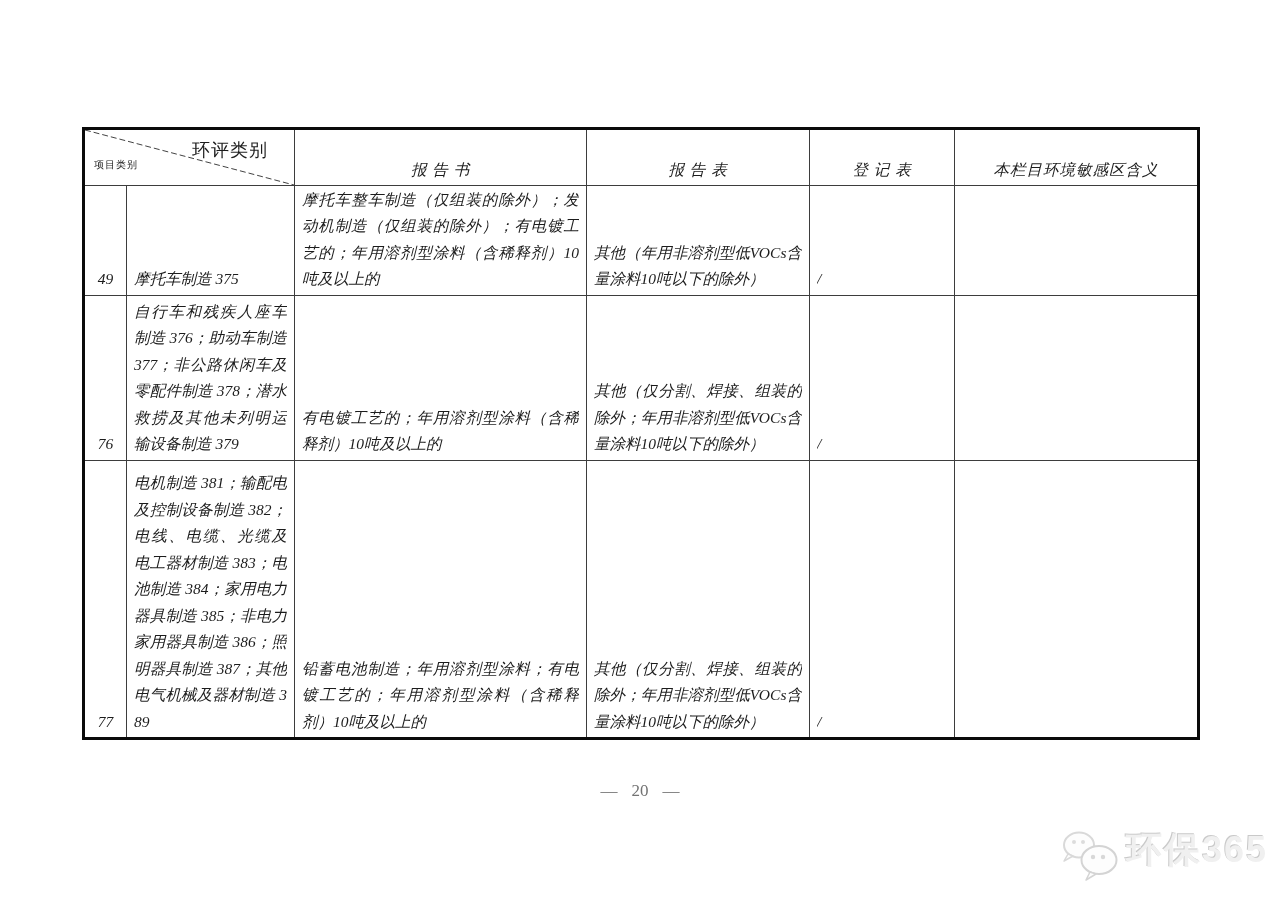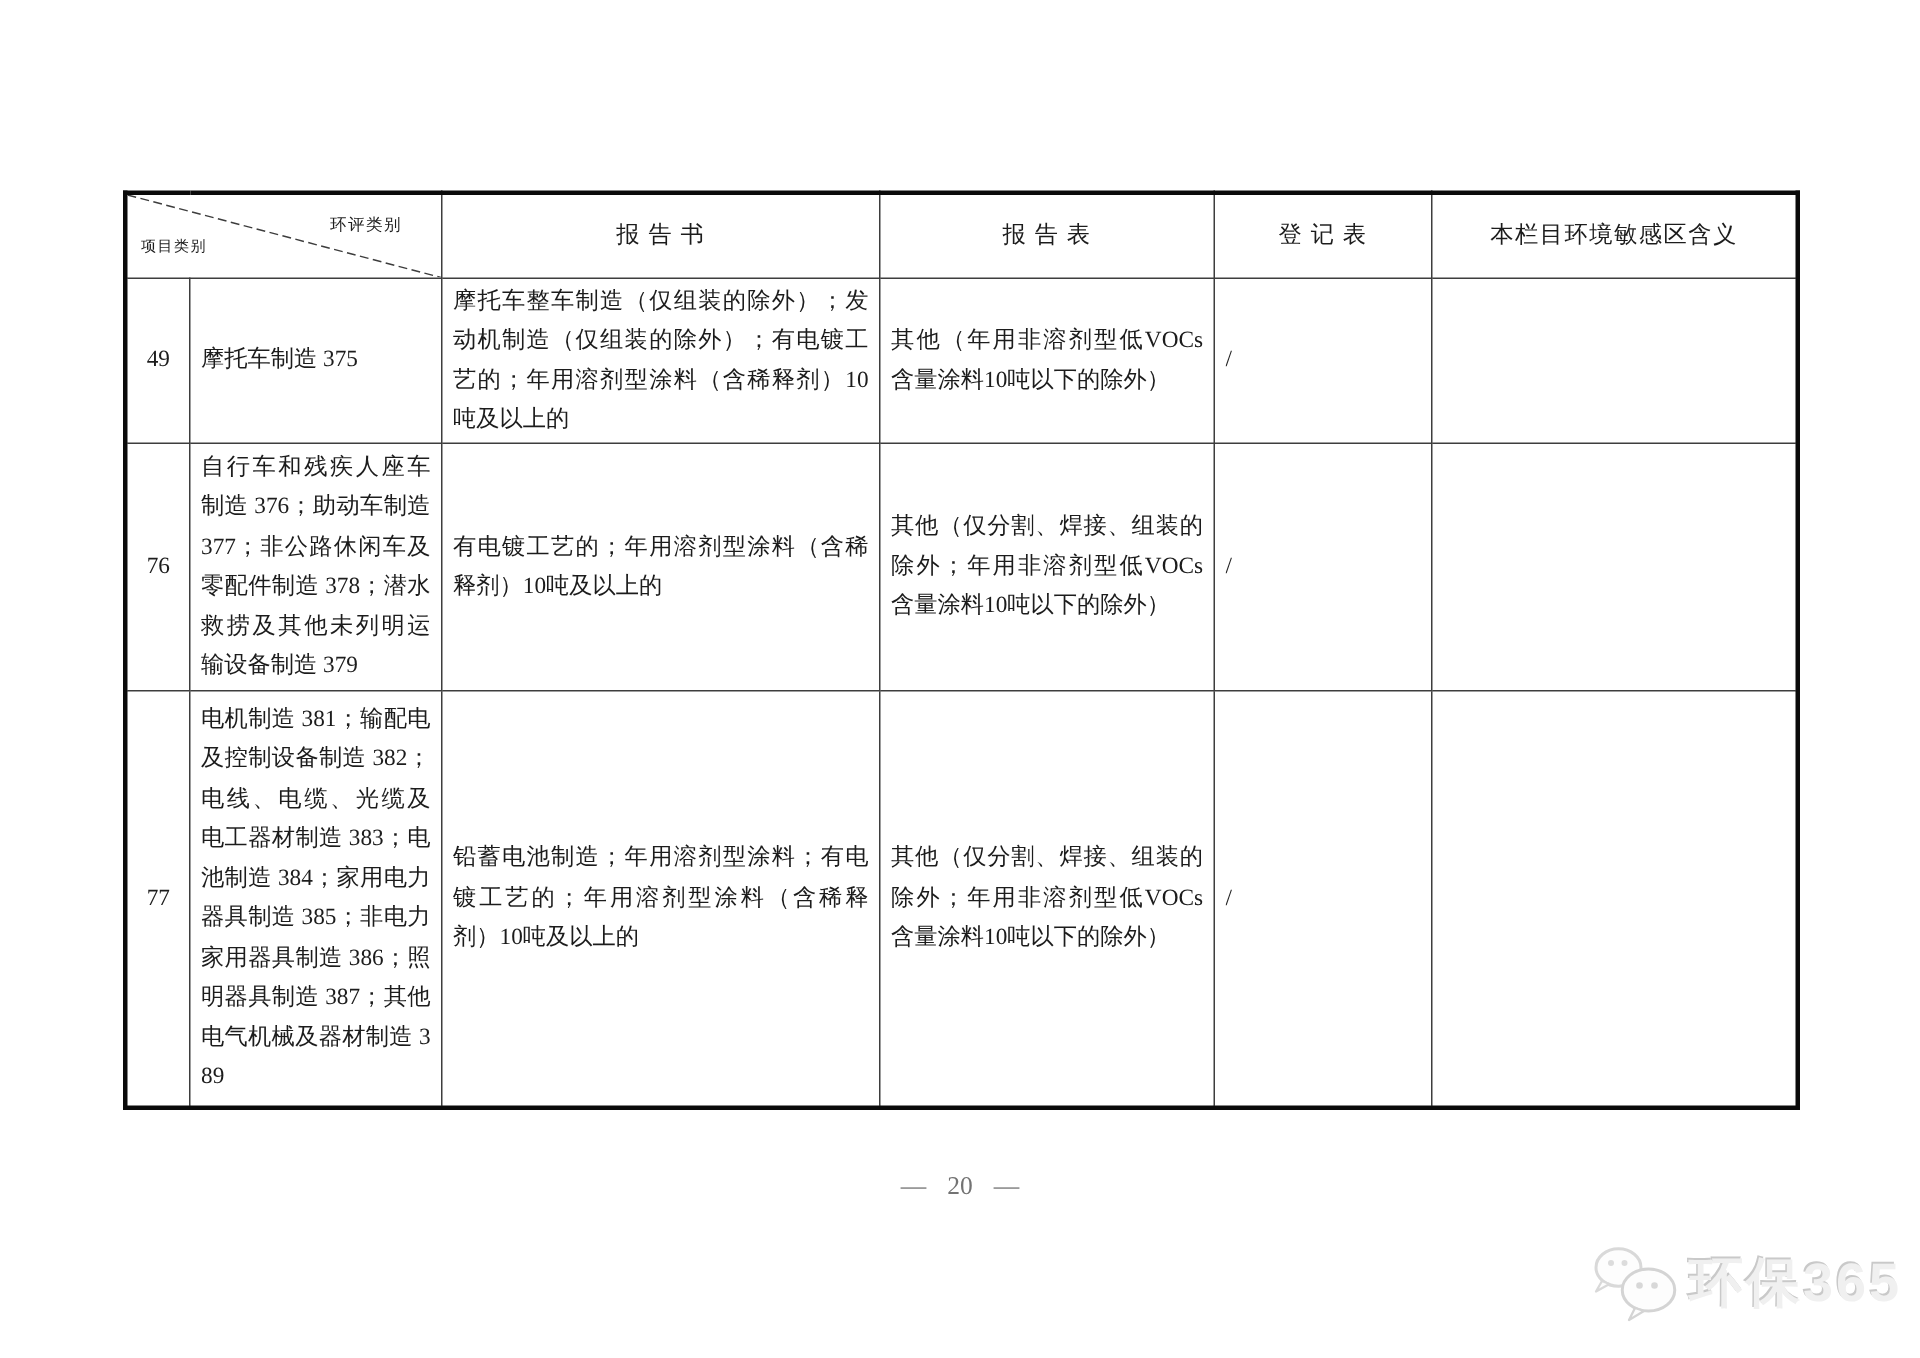--- a/index.html
+++ b/index.html
@@ -14,49 +14,49 @@
     border-collapse:collapse;table-layout:fixed;
     border:3px solid #0a0a0a;
   }
   table.eia td{
     border:1px solid #3d3d3d;
     font-size:15.5px;line-height:26.5px;
     padding:2px 7px;vertical-align:middle;
     word-break:break-all;
   }
   
-  .cb{display:flex;align-items:center;width:100%;overflow:hidden;}
+  .cb{display:flex;align-items:flex-end;width:100%;overflow:hidden;font-style:italic;}
   .cb>span{width:100%;}
   .h51{height:51px}.h104{height:104px}.h159{height:159px}.h272{height:272px}.h26{height:26px}
   .ctr{justify-content:center;text-align:center;}
   .ctr>span{width:auto;}
 
   td.hd{text-align:center;letter-spacing:1px;font-size:16px;}
   td.no{text-align:center;}
   td.jst{text-align:justify;text-justify:inter-character;margin-top:48px;}
   td.jst .cb>span{text-align:justify;text-align-last:left;}
   td.reg{padding-left:11px;}
   td.reg .cb>span{width:auto;}
   td.section-cell{font-weight:bold;font-size:16px;padding-left:8px;letter-spacing:0.5px;}
 
   
   td.corner{position:relative;padding:0;overflow:hidden;}
   .corner-svg{position:absolute;left:0;top:0;width:100%;height:100%;}
-  .corner-tr{position:absolute;top:7px;right:26px;font-size:11px;letter-spacing:1px;}
+  .corner-tr{position:absolute;top:7px;right:26px;font-size:18px;letter-spacing:1px;}
   .corner-bl{position:absolute;bottom:7px;left:9px;font-size:10px;letter-spacing:1px;}
 
   .page-num{
     position:absolute;top:781px;left:0;width:1280px;text-align:center;
     font-size:17px;color:#737373;
   }
   .page-num .dash{margin:0 14px;}
 
   .watermark{
     position:absolute;top:826px;right:12px;
-    display:flex;align-items:center;gap:2px;
+    display:flex;gap:2px;
     user-select:none;
   }
   .wm-text{
     font-family:"Liberation Sans","DejaVu Sans",sans-serif;
     font-size:36px;font-weight:bold;letter-spacing:2px;
     color:#f0f0f0;
     text-shadow:-1px -1px 0 #c9c9c9, 1px 1px 0 #ffffff;
   }
 </style>
 </head>

